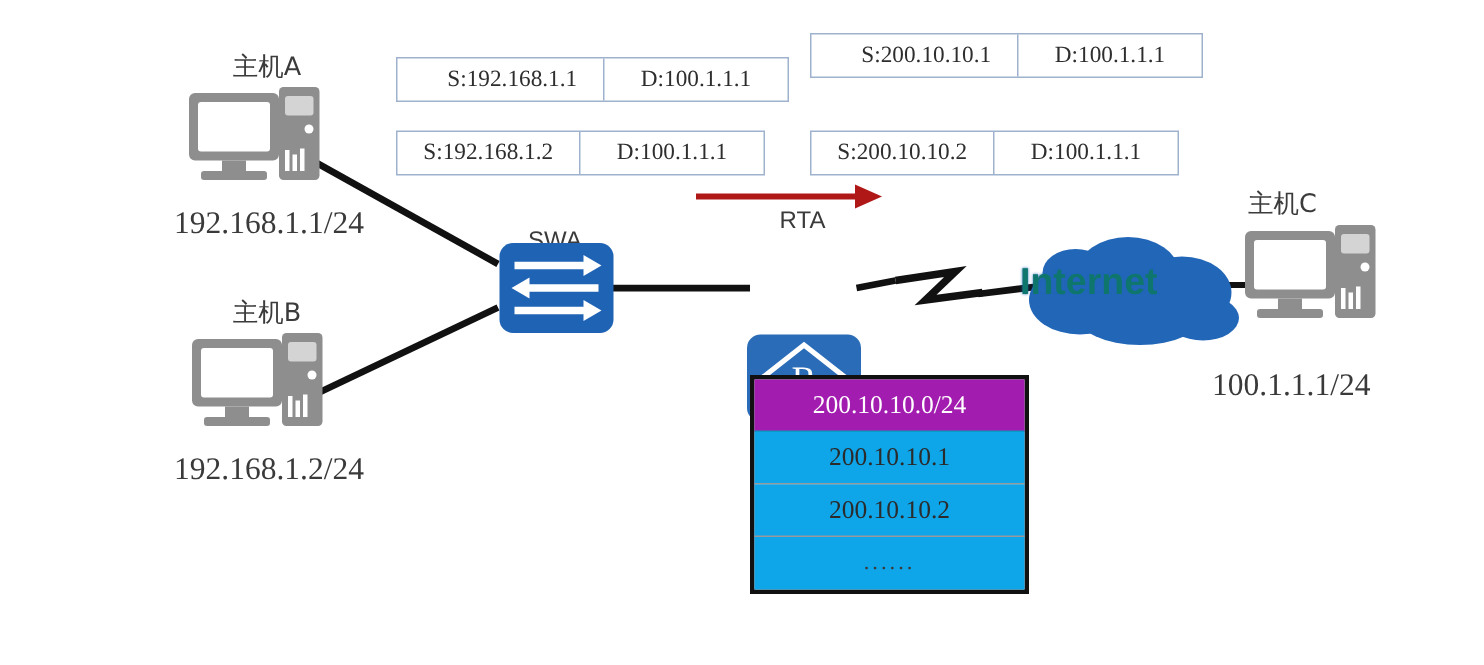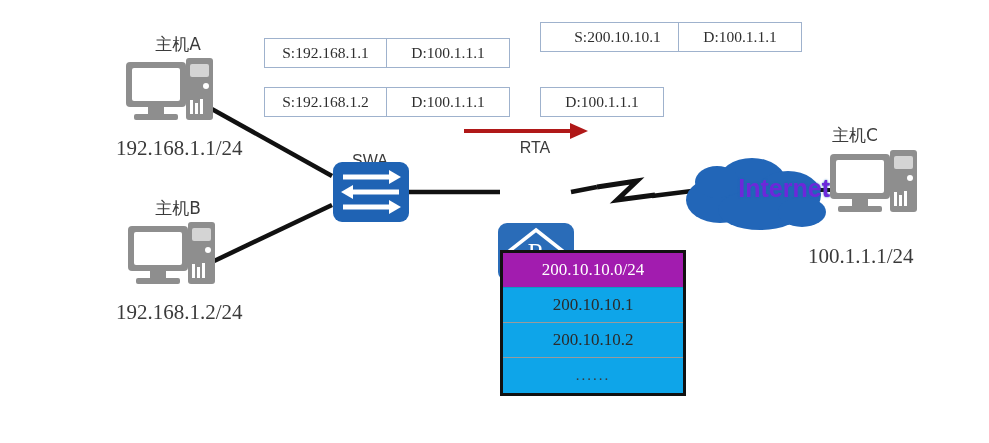--- a/index.html
+++ b/index.html
@@ -208,55 +208,56 @@
     <svg style="width:155px; height:80px;">
       <g fill="#2266b8">
         <ellipse cx="40" cy="48" rx="34" ry="23"></ellipse>
         <ellipse cx="72" cy="30" rx="34" ry="24"></ellipse>
         <ellipse cx="108" cy="43" rx="33" ry="24"></ellipse>
         <ellipse cx="80" cy="58" rx="42" ry="20"></ellipse>
         <ellipse cx="37" cy="30" rx="22" ry="16"></ellipse>
         <ellipse cx="122" cy="60" rx="24" ry="15"></ellipse>
       </g>
     </svg>
-    <div style="position:absolute; left:0; top:22px; width:150px; text-align:right;
-                font-size:25px; font-weight:bold; color:#6d28d9;
+    <div style="position:absolute; left:0; top:22px; width:150px; text-align:left;
+                font-size:25px; font-weight:bold; color:#0f766e;
                 font-family:'Liberation Sans','DejaVu Sans',sans-serif;
                 text-shadow: 0 0 2px #2266b8;">Internet</div>
   </div>
 
   <div class="abs dev-name" style="left:820px; top:124px; width:70px;">主机C</div>
   <svg class="abs" style="left:828px; top:150px; width:92px; height:70px;">
     <rect x="2" y="4" width="60" height="45" rx="4" fill="#8e8e8e"></rect>
     <rect x="8" y="10" width="48" height="33" rx="2" fill="#ffffff"></rect>
     <rect x="24" y="49" width="16" height="8" fill="#8e8e8e"></rect>
     <rect x="10" y="56" width="44" height="6" rx="2" fill="#8e8e8e"></rect>
     <rect x="62" y="0" width="27" height="62" rx="3" fill="#8e8e8e"></rect>
     <rect x="66" y="6" width="19" height="13" rx="2" fill="#d4d4d4"></rect>
     <circle cx="82" cy="28" r="3" fill="#ffffff"></circle>
     <rect x="66" y="42" width="3" height="14" fill="#ffffff"></rect>
     <rect x="71" y="45" width="3" height="11" fill="#ffffff"></rect>
     <rect x="76" y="41" width="3" height="15" fill="#ffffff"></rect>
   </svg>
   <div class="abs ip-label" style="left:808px; top:244px;">100.1.1.1/24</div>
 
-  <div class="abs pkt" style="left:264px; top:38px;">
+  <div class="abs pkt" style="left:264px; top:38px;padding-left:16px;">
     <div class="pkt-cell src">S:192.168.1.1</div>
     <div class="pkt-cell dst">D:100.1.1.1</div>
   </div>
   <div class="abs pkt" style="left:264px; top:87px;">
     <div class="pkt-cell src">S:192.168.1.2</div>
     <div class="pkt-cell dst">D:100.1.1.1</div>
   </div>
 
   <div class="abs pkt" style="left:540px; top:22px;padding-left:16px;">
     <div class="pkt-cell src">S:200.10.10.1</div>
     <div class="pkt-cell dst">D:100.1.1.1</div>
   </div>
   <div class="abs pkt" style="left:540px; top:87px;">
+    <div class="pkt-cell src">S:200.10.10.2</div>
     <div class="pkt-cell dst">D:100.1.1.1</div>
   </div>
 
   <div class="abs pool-table" style="left:500px; top:250px;">
     <div class="pool-row header">200.10.10.0/24</div>
     <div class="pool-row">200.10.10.1</div>
     <div class="pool-row">200.10.10.2</div>
     <div class="pool-row dots">......</div>
   </div>
 

